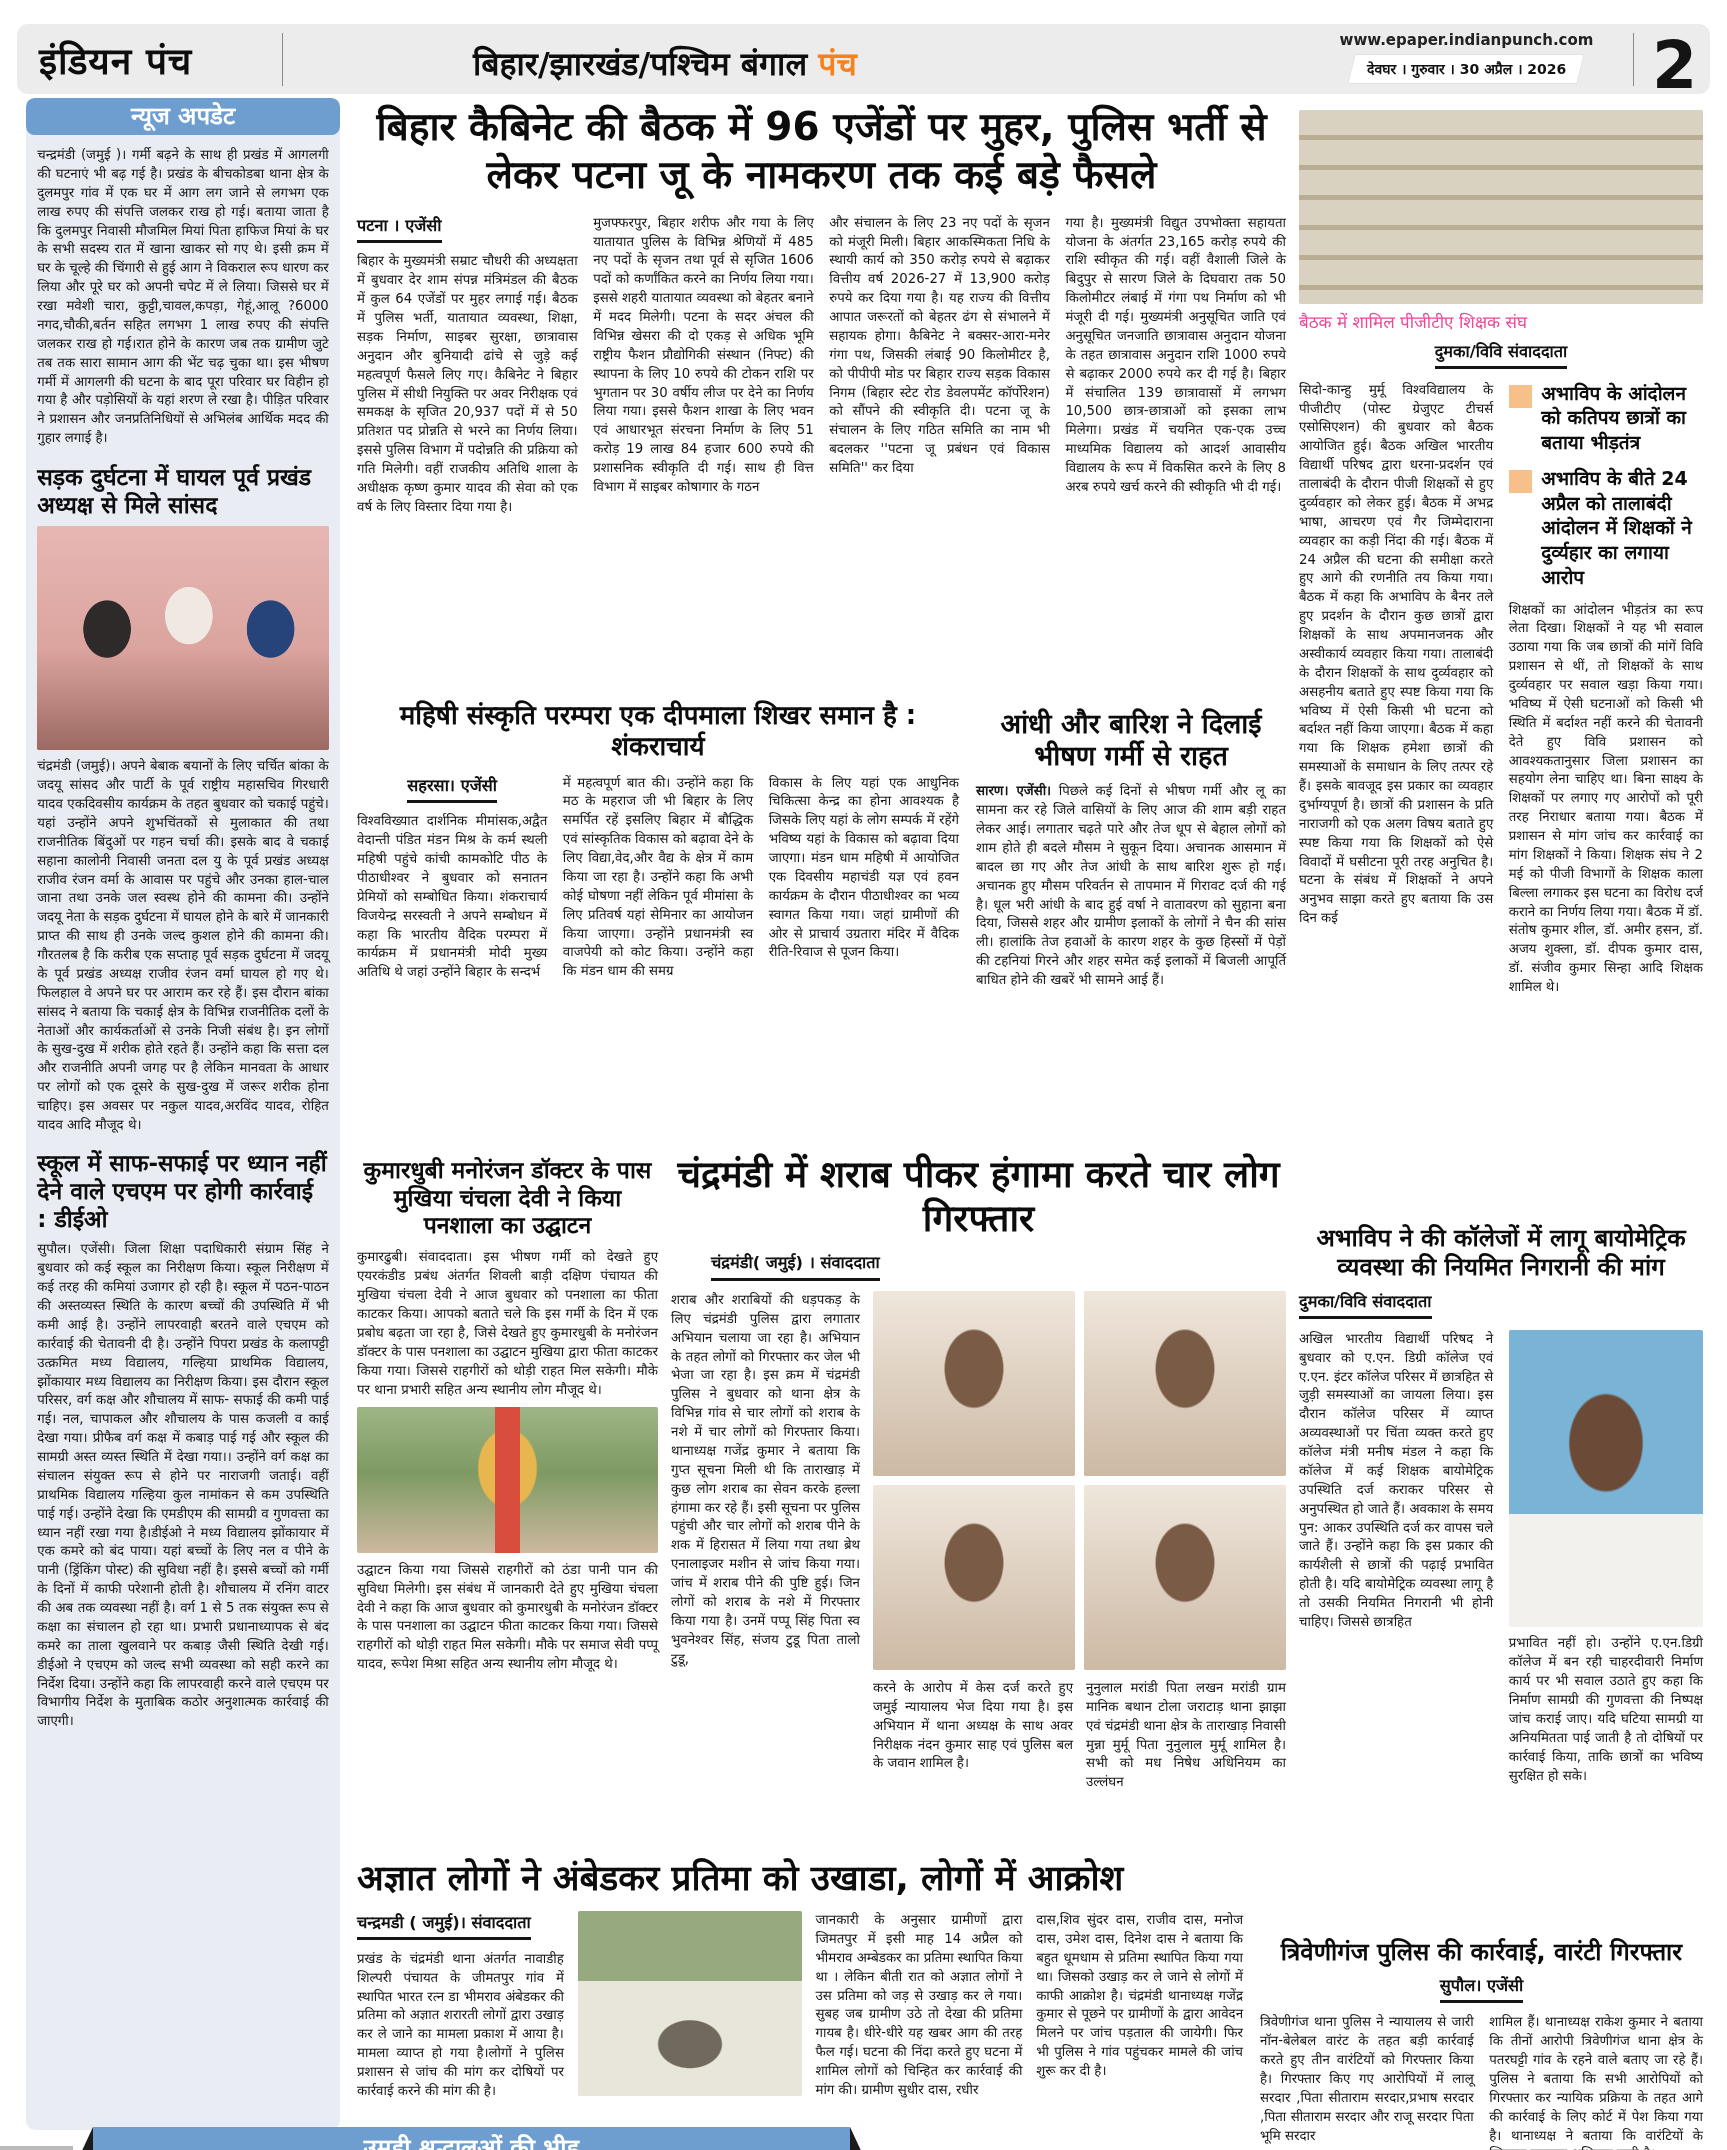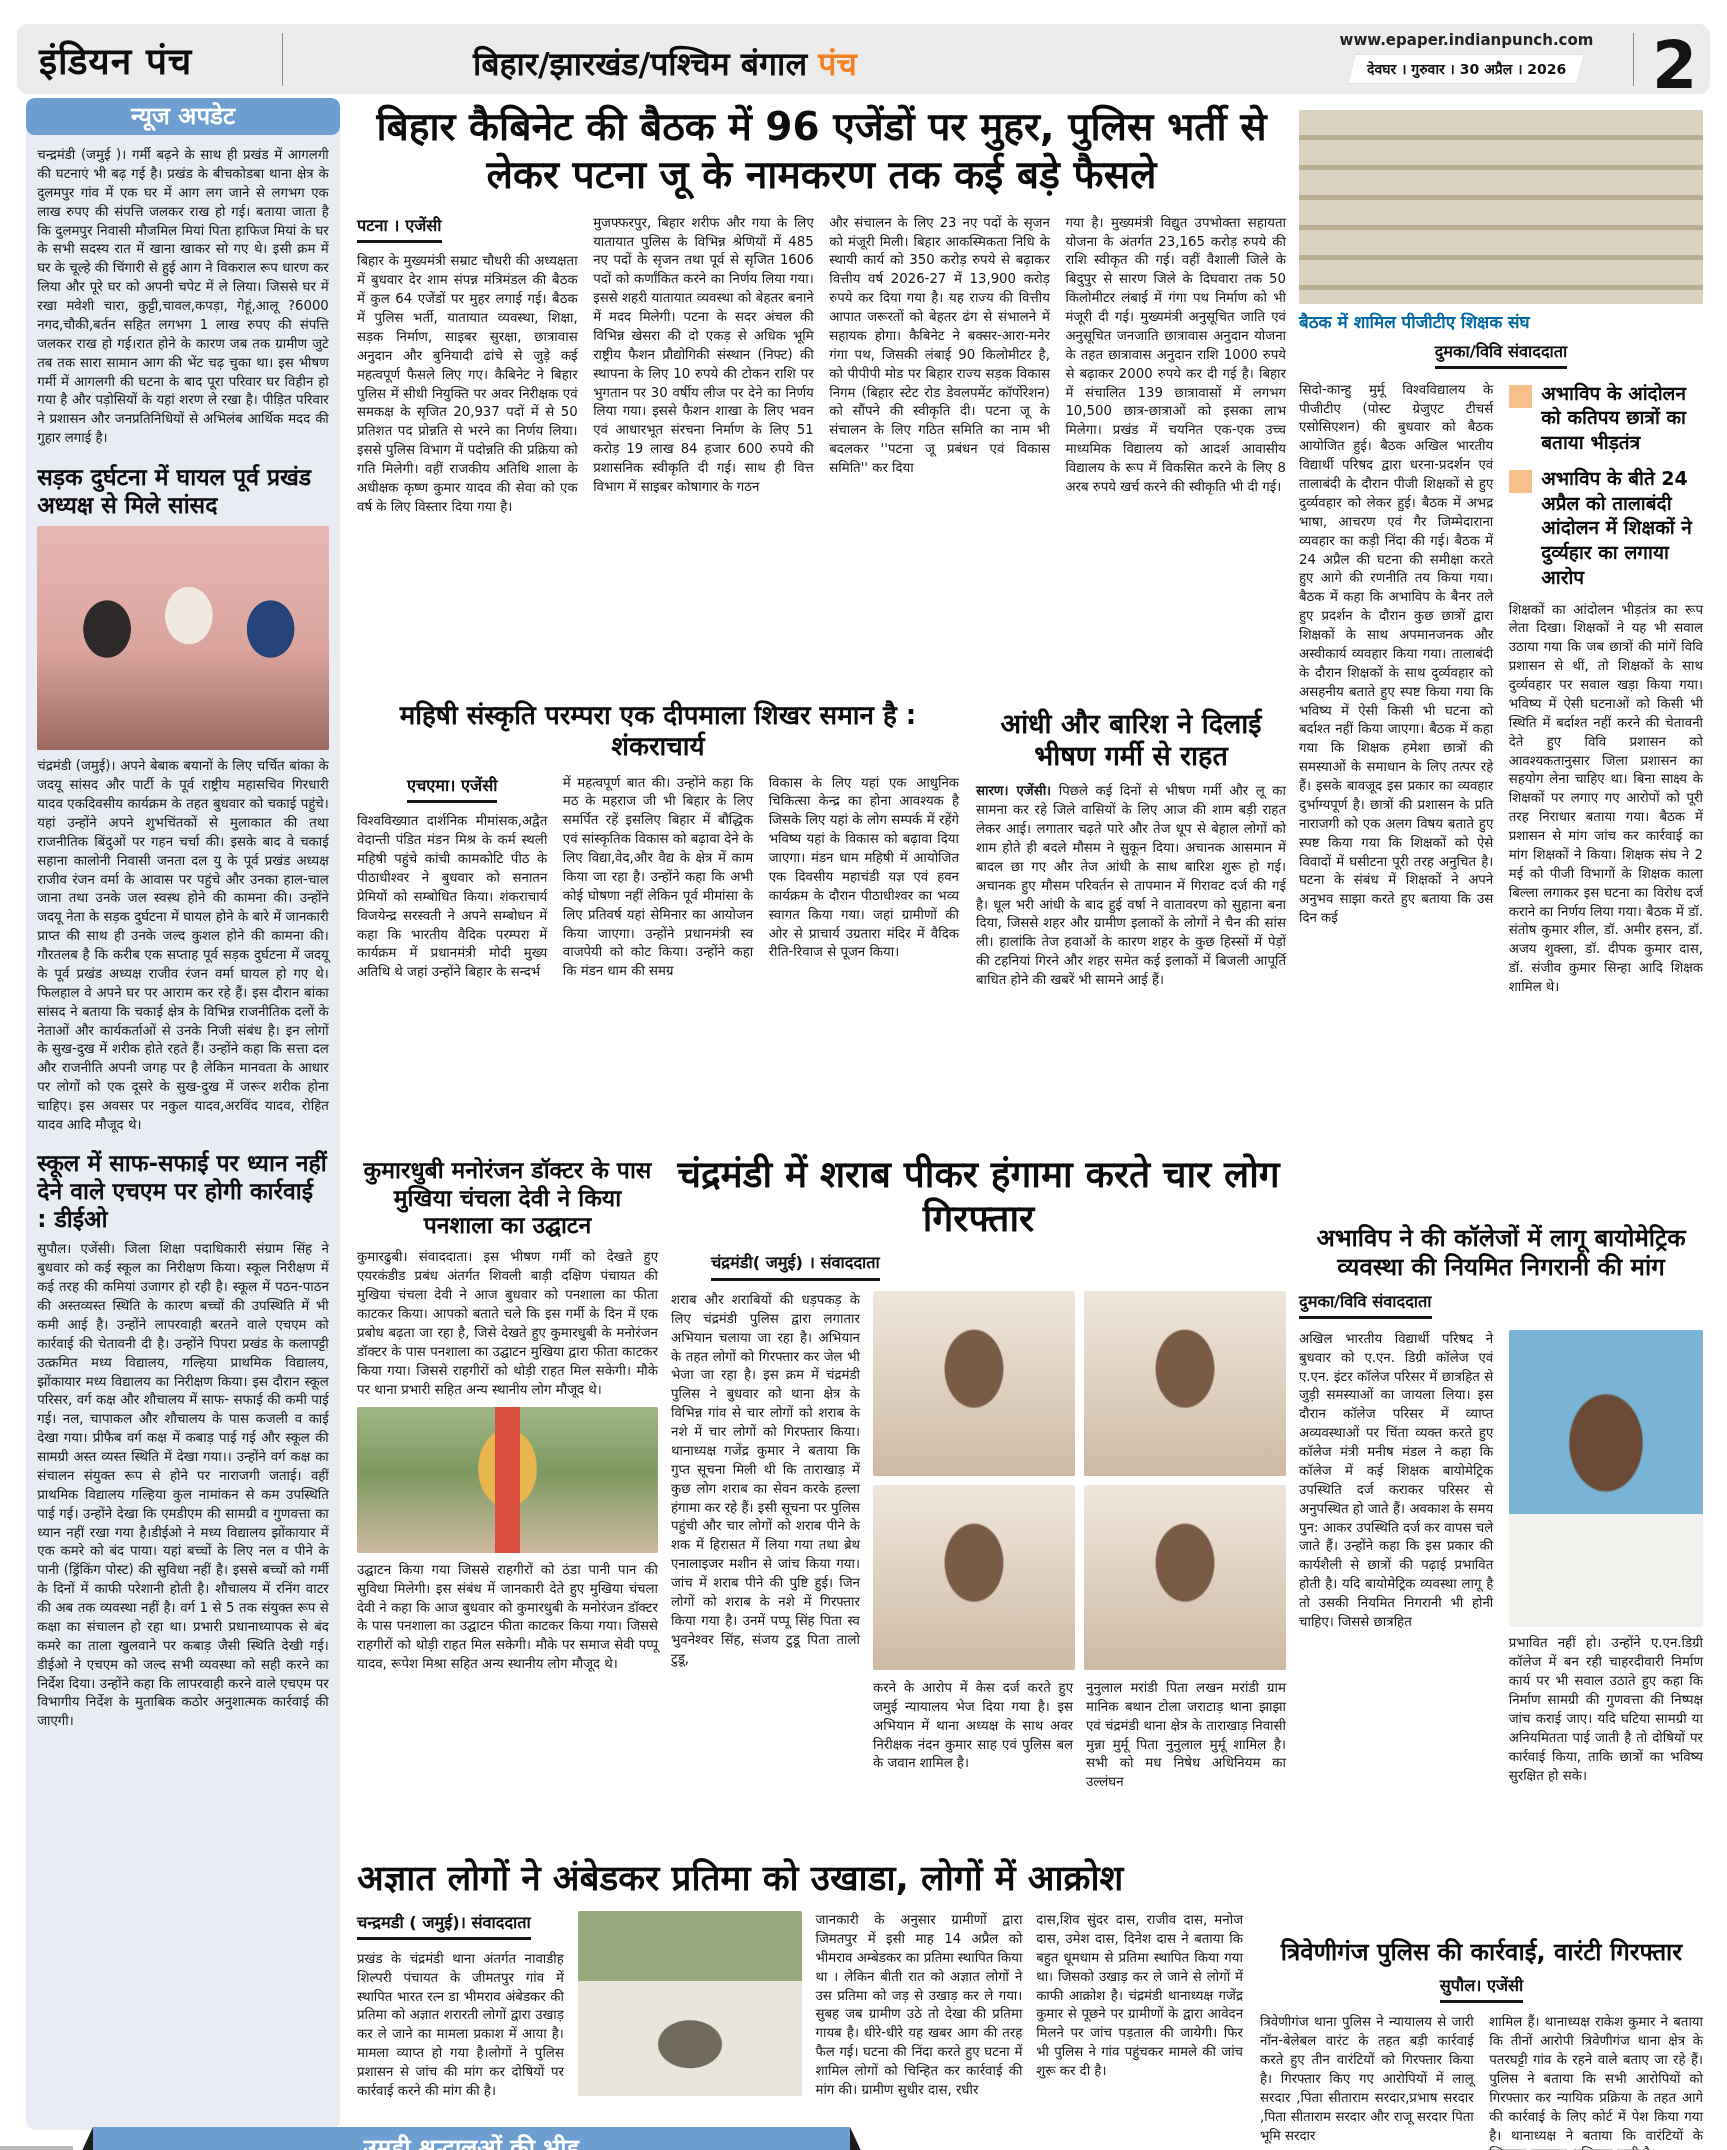--- a/index.html
+++ b/index.html
@@ -20,21 +20,21 @@
   
   .headline{font-weight:bold;color:#0c0c0c;line-height:1.2;}
   .center{text-align:center;}
   .byline{font-weight:bold;font-size:16.3px;padding-bottom:4.3px;border-bottom:3.9px solid #141414;display:inline-block;}
   .byline-wrap{margin-bottom:9.5px;}
   .body-txt{font-size:13.3px;line-height:1.42;text-align:justify;color:#161616;}
   .lead{font-weight:bold;}
   .cols{display:flex;gap:15.5px;}
   .cols>div{flex:1;min-width:0;}
   .photo{background:#cfcabc;border-radius:1.7px;position:relative;overflow:hidden;}
-  .caption{font-weight:bold;font-size:17px;margin-top:6px;color:#0369a1;}
+  .caption{font-weight:normal;font-size:17px;margin-top:6px;color:#ec4899;}
   
   .sidebar{left:26px;top:129px;width:314px;height:2001px;background:#e9edf3;border-radius:0 0 9.5px 9.5px;}
   .sidebar-inner{padding:17px 11.2px 8.6px 11.2px;}
   .nu-banner{left:26px;top:98px;width:314px;height:37px;background:#6d9ecf;border-radius:8.6px;
              color:#fff;font-size:24px;font-weight:bold;text-align:center;line-height:37px;}
   .sb-headline{font-size:23px;font-weight:bold;line-height:1.22;margin:14.6px 0 6.9px 0;color:#0c0c0c;}
   
   .ph-meeting{height:224px;background:
      radial-gradient(39px 47px at 24% 46%,#2e2a2a 0 60%,transparent 62%),
      radial-gradient(39px 47px at 52% 40%,#efe9e2 0 60%,transparent 62%),
@@ -137,21 +137,21 @@
         </div>
         <div class="body-txt">शिक्षकों का आंदोलन भीड़तंत्र का रूप लेता दिखा। शिक्षकों ने यह भी सवाल उठाया गया कि जब छात्रों की मांगें विवि प्रशासन से थीं, तो शिक्षकों के साथ दुर्व्यवहार पर सवाल खड़ा किया गया। भविष्य में ऐसी घटनाओं को किसी भी स्थिति में बर्दाश्त नहीं करने की चेतावनी देते हुए विवि प्रशासन को आवश्यकतानुसार जिला प्रशासन का सहयोग लेना चाहिए था। बिना साक्ष्य के शिक्षकों पर लगाए गए आरोपों को पूरी तरह निराधार बताया गया। बैठक में प्रशासन से मांग जांच कर कार्रवाई का मांग शिक्षकों ने किया। शिक्षक संघ ने 2 मई को पीजी विभागों के शिक्षक काला बिल्ला लगाकर इस घटना का विरोध दर्ज कराने का निर्णय लिया गया। बैठक में डॉ. संतोष कुमार शील, डॉ. अमीर हसन, डॉ. अजय शुक्ला, डॉ. दीपक कुमार दास, डॉ. संजीव कुमार सिन्हा आदि शिक्षक शामिल थे।</div>
       </div>
     </div>
   </div>
 
   <div class="abs" style="left:357px;top:700px;width:602px;">
     <div class="headline center" style="font-size:26px;">महिषी संस्कृति परम्परा एक दीपमाला शिखर समान है : शंकराचार्य</div>
     <div class="cols" style="margin-top:11.2px;">
       <div>
-        <div class="center byline-wrap"><span class="byline">एचएमा। एजेंसी</span></div>
+        <div class="center byline-wrap"><span class="byline">सहरसा। एजेंसी</span></div>
         <div class="body-txt">विश्वविख्यात दार्शनिक मीमांसक,अद्वैत वेदान्ती पंडित मंडन मिश्र के कर्म स्थली महिषी पहुंचे कांची कामकोटि पीठ के पीठाधीश्वर ने बुधवार को सनातन प्रेमियों को सम्बोधित किया। शंकराचार्य विजयेन्द्र सरस्वती ने अपने सम्बोधन में कहा कि भारतीय वैदिक परम्परा में कार्यक्रम में प्रधानमंत्री मोदी मुख्य अतिथि थे जहां उन्होंने बिहार के सन्दर्भ</div>
       </div>
       <div>
           <div class="body-txt">में महत्वपूर्ण बात की। उन्होंने कहा कि मठ के महराज जी भी बिहार के लिए समर्पित रहें इसलिए बिहार में बौद्धिक एवं सांस्कृतिक विकास को बढ़ावा देने के लिए विद्या,वेद,और वैद्य के क्षेत्र में काम किया जा रहा है। उन्होंने कहा कि अभी कोई घोषणा नहीं लेकिन पूर्व मीमांसा के लिए प्रतिवर्ष यहां सेमिनार का आयोजन किया जाएगा। उन्होंने प्रधानमंत्री स्व वाजपेयी को कोट किया। उन्होंने कहा कि मंडन धाम की समग्र</div>
         </div>
       <div>
           <div class="body-txt">विकास के लिए यहां एक आधुनिक चिकित्सा केन्द्र का होना आवश्यक है जिसके लिए यहां के लोग सम्पर्क में रहेंगे भविष्य यहां के विकास को बढ़ावा दिया जाएगा। मंडन धाम महिषी में आयोजित एक दिवसीय महाचंडी यज्ञ एवं हवन कार्यक्रम के दौरान पीठाधीश्वर का भव्य स्वागत किया गया। जहां ग्रामीणों की ओर से प्राचार्य उग्रतारा मंदिर में वैदिक रीति-रिवाज से पूजन किया।</div>
         </div>
     </div>
   </div>

